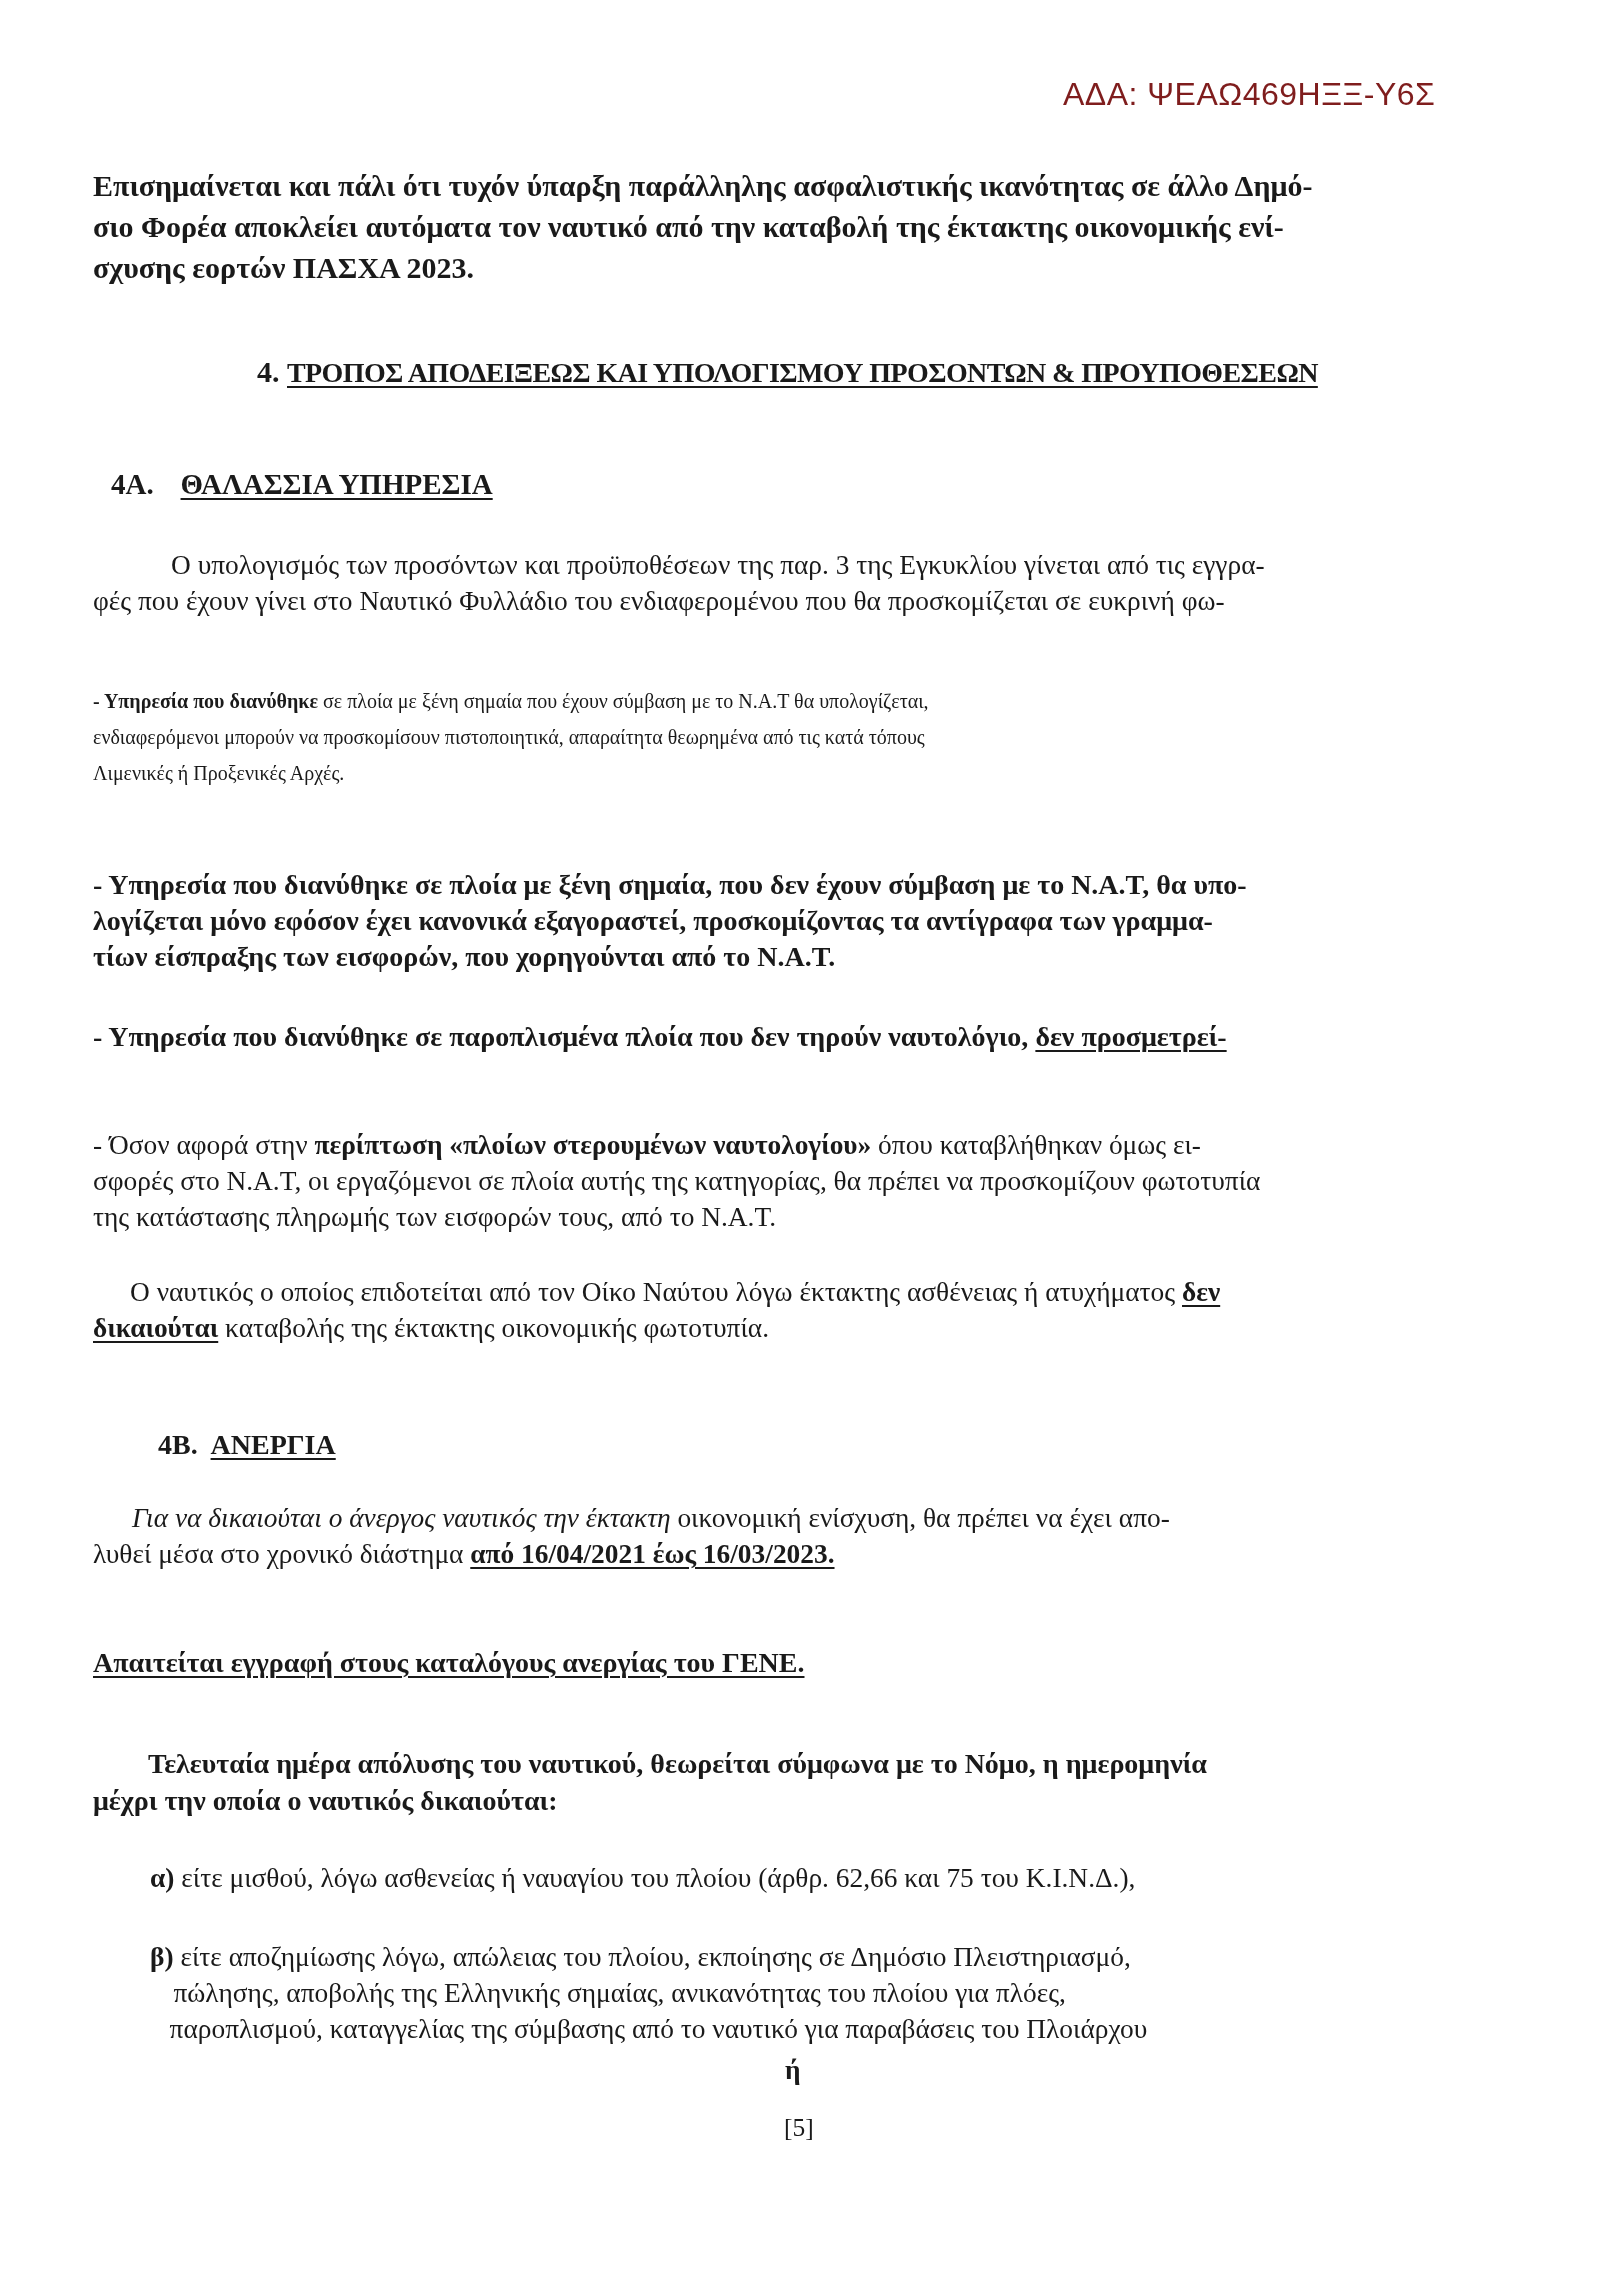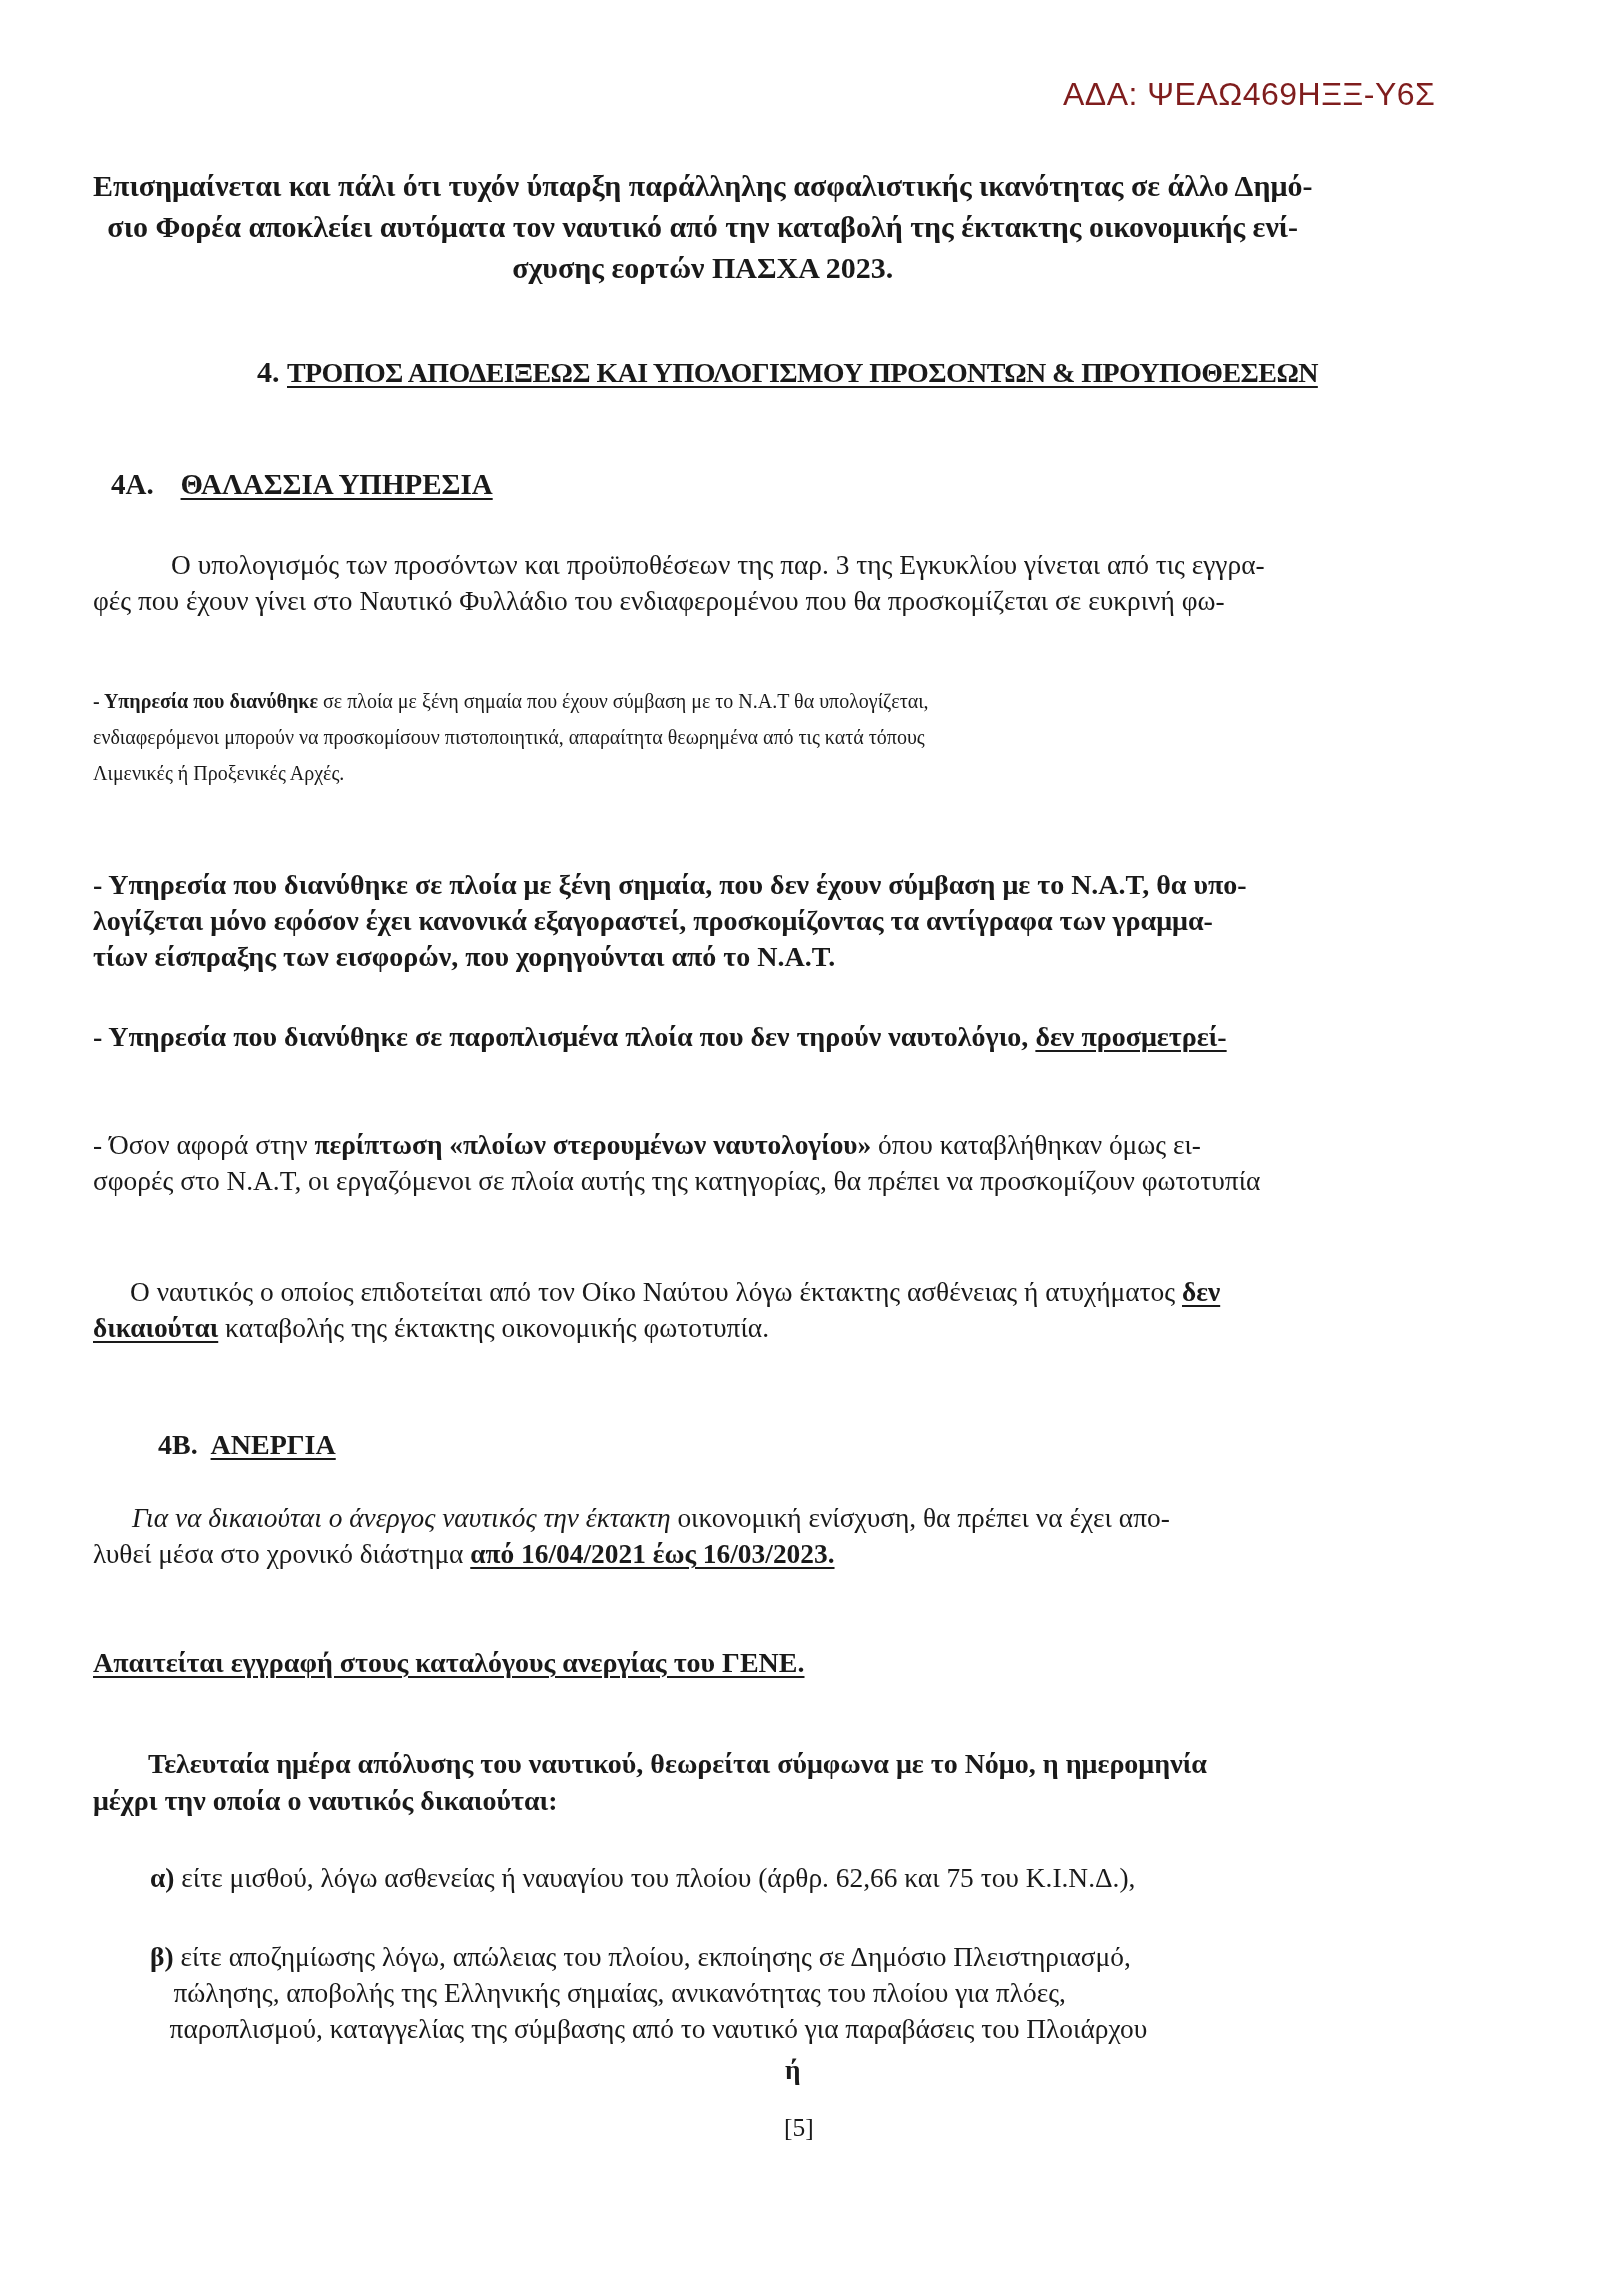--- a/index.html
+++ b/index.html
@@ -10,21 +10,21 @@
   .para { font-size: 29px; line-height: 36px; }
   .bold { font-weight: bold; }
   .u { text-decoration: underline; text-decoration-thickness: 2px; text-underline-offset: 3.9px; }
   .line { display: block; white-space: nowrap; }
 </style>
 </head>
 <body>
 
 <div class="abs ada">ΑΔΑ: ΨΕΑΩ469ΗΞΞ-Υ6Σ</div>
 
-<div class="abs para bold" style="left:93px; top:165px; font-size:30px; line-height:41px;text-align:center;">
+<div class="abs para bold" style="left:93px; top:165px; font-size:30px; line-height:41px;">
   <span class="line">Επισημαίνεται και πάλι ότι τυχόν ύπαρξη παράλληλης ασφαλιστικής ικανότητας σε άλλο Δημό-</span>
   <span class="line">σιο Φορέα αποκλείει αυτόματα τον ναυτικό από την καταβολή της έκτακτης οικονομικής ενί-</span>
   <span class="line">σχυσης εορτών ΠΑΣΧΑ 2023.</span>
 </div>
 
 <div class="abs bold" style="left:257px; top:355px; font-size:30px;">
   <span>4.</span>
   <span class="u" style="font-size:28px; letter-spacing:-0.6px;">ΤΡΟΠΟΣ ΑΠΟΔΕΙΞΕΩΣ ΚΑΙ ΥΠΟΛΟΓΙΣΜΟΥ ΠΡΟΣΟΝΤΩΝ &amp; ΠΡΟΥΠΟΘΕΣΕΩΝ</span>
 </div>
 
@@ -56,20 +56,21 @@
   <span class="line">
     <span>- Υπηρεσία που διανύθηκε σε παροπλισμένα πλοία που δεν τηρούν ναυτολόγιο, </span><span class="u">δεν προσμετρεί-</span>
   </span>
 </div>
 
 <div class="abs para" style="left:93px; top:1127px; font-size:27.4px; line-height:36px;">
   <span class="line">
     <span>-  Όσον αφορά στην </span><span class="bold">περίπτωση «πλοίων στερουμένων ναυτολογίου»</span><span> όπου καταβλήθηκαν όμως ει-</span>
   </span>
   <span class="line">σφορές στο Ν.Α.Τ, οι εργαζόμενοι σε πλοία αυτής της κατηγορίας, θα πρέπει να προσκομίζουν  φωτοτυπία</span>
+  <span class="line">της κατάστασης πληρωμής των εισφορών τους, από το Ν.Α.Τ.</span>
 </div>
 
 <div class="abs para" style="left:93px; top:1274px; font-size:27.4px; line-height:36px;">
   <span class="line" style="padding-left:37px;">
     <span>Ο ναυτικός ο οποίος επιδοτείται από τον Οίκο Ναύτου λόγω έκτακτης ασθένειας ή ατυχήματος </span><span class="bold u">δεν</span>
   </span>
   <span class="line">
     <span class="bold u">δικαιούται</span><span> καταβολής της έκτακτης οικονομικής φωτοτυπία.</span>
   </span>
 </div>

